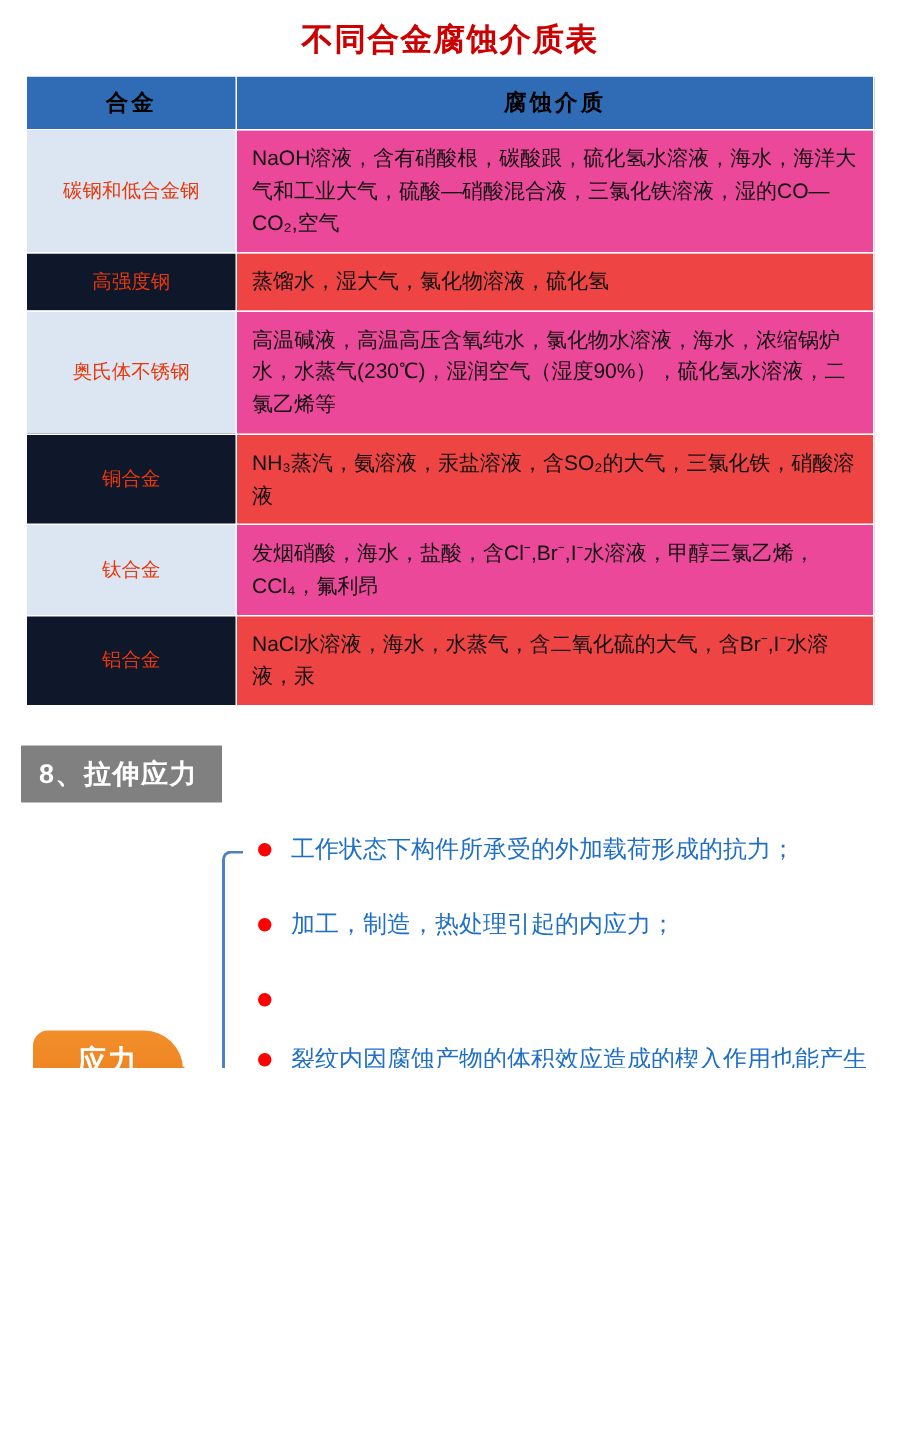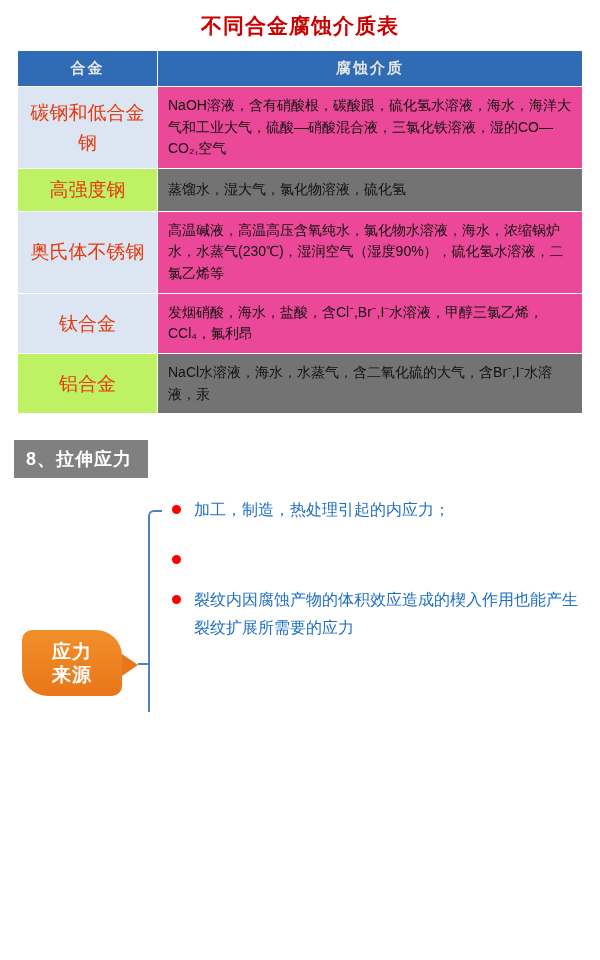--- a/index.html
+++ b/index.html
@@ -27,50 +27,50 @@
 
   
   .tbl {
     width: 566px;
     margin: 0 auto;
     border-collapse: collapse;
     table-layout: fixed;
   }
   .tbl th {
     background: #2f6cb5;
-    color: #e5e5e5;
+    color: #000000;
     font-size: 15px;
     font-weight: bold;
     padding: 8px 4px;
     border: 1px solid #ffffff;
     letter-spacing: 2px;
   }
   .tbl th.c1 { width: 140px; }
   .tbl td {
     border: 1px solid #ffffff;
     vertical-align: middle;
     font-size: 14px;
     line-height: 1.55;
   }
   .tbl td.alloy {
     text-align: center;
     color: #e8380d;
     font-weight: normal;
-    font-size: 19px;
+    font-size: 13px;
     padding: 6px 4px;
   }
   .tbl td.media {
     color: #111111;
     padding: 8px 10px;
     text-align: left;
   }
   .row-a td.alloy { background: #dce6f2; }
   .row-a td.media { background: #ec4899; margin-top: 11px; }
-  .row-b td.alloy { background: #bef264; }
-  .row-b td.media { background: #737373; }
+  .row-b td.alloy { background: #0f172a; }
+  .row-b td.media { background: #ef4444; }
   .tbl tr td { border-color: #ffffff; }
   .tbl { border: 1px solid #ffffff; }
   .tbl tr { border-bottom: 1px solid #bcd0e6; }
 
   
   .section-head {
     margin: 26px 0 0 14px;
     display: inline-block;
     background: #808080;
     color: #ffffff;
@@ -179,20 +179,24 @@
         <td class="media">NaOH溶液，含有硝酸根，碳酸跟，硫化氢水溶液，海水，海洋大气和工业大气，硫酸—硝酸混合液，三氯化铁溶液，湿的CO—CO₂,空气</td>
       </tr>
       <tr class="row-b">
         <td class="alloy">高强度钢</td>
         <td class="media">蒸馏水，湿大气，氯化物溶液，硫化氢</td>
       </tr>
       <tr class="row-a">
         <td class="alloy">奥氏体不锈钢</td>
         <td class="media">高温碱液，高温高压含氧纯水，氯化物水溶液，海水，浓缩锅炉水，水蒸气(230℃)，湿润空气（湿度90%），硫化氢水溶液，二氯乙烯等</td>
       </tr>
+      <tr class="row-b">
+        <td class="alloy">铜合金</td>
+        <td class="media">NH₃蒸汽，氨溶液，汞盐溶液，含SO₂的大气，三氯化铁，硝酸溶液</td>
+      </tr>
       <tr class="row-a">
         <td class="alloy">钛合金</td>
         <td class="media">发烟硝酸，海水，盐酸，含Cl⁻,Br⁻,I⁻水溶液，甲醇三氯乙烯，CCl₄，氟利昂</td>
       </tr>
       <tr class="row-b">
         <td class="alloy">铝合金</td>
         <td class="media">NaCl水溶液，海水，水蒸气，含二氧化硫的大气，含Br⁻,I⁻水溶液，汞</td>
       </tr>
     </tbody>
   </table>
@@ -206,20 +210,24 @@
       <span>来源</span>
     </div>
     <div class="badge-arrow"></div>
 
     <div class="brace"></div>
     <div class="tick" style="top:167px"></div>
 
     <div class="bullets">
       <div class="bullet">
         <span class="dot"></span>
+        <span class="btext">工作状态下构件所承受的外加载荷形成的抗力；</span>
+      </div>
+      <div class="bullet">
+        <span class="dot"></span>
         <span class="btext">加工，制造，热处理引起的内应力；</span>
       </div>
       <div class="bullet">
         <span class="dot"></span>
       </div>
       <div class="bullet">
         <span class="dot"></span>
         <span class="btext">裂纹内因腐蚀产物的体积效应造成的楔入作用也能产生裂纹扩展所需要的应力</span>
       </div>
     </div>

